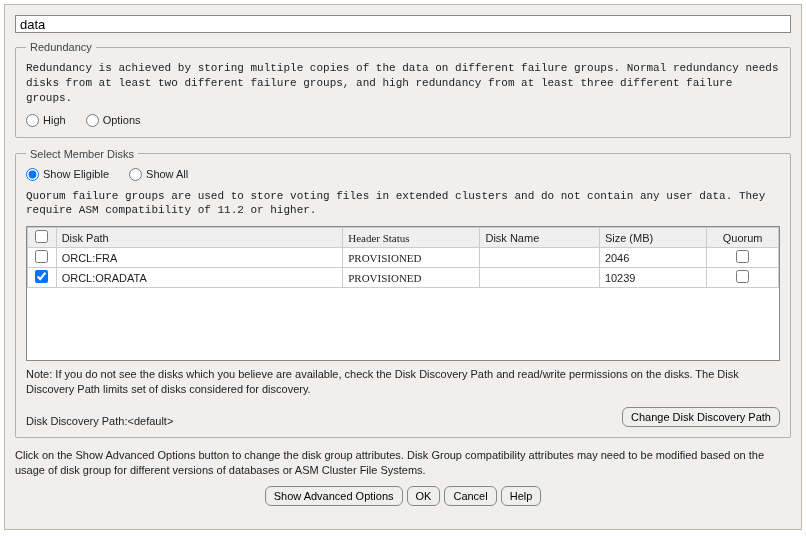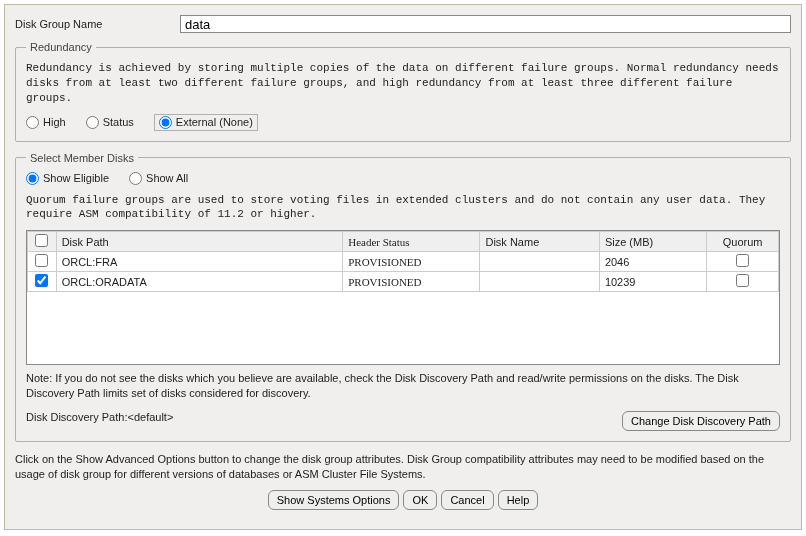--- a/index.html
+++ b/index.html
@@ -74,21 +74,21 @@
     }
     th { background: #efefef; }
     th:first-child, td:first-child { width: 22px; text-align: center; }
     .col-path { width: 240px; }
     .col-header { width: 115px; font-family: Liberation Serif, serif; }
     .col-diskname { width: 100px; }
     .col-size { width: 90px; }
     .col-quorum { width: 60px; text-align: center; }
     td.col-quorum { text-align: center; }
     .note { margin: 2px 0 10px; line-height: 1.35; }
-    .path-row { display: flex; justify-content: space-between; align-items: flex-start; }
+    .path-row { display: flex; justify-content: space-between; align-items: flex-end; }
     button {
       background: #efefee;
       border: 1px solid #888;
       border-radius: 6px;
       padding: 3px 8px;
       font-size: 11px;
       cursor: pointer;
     }
     .bottom-buttons {
       display: flex;
@@ -97,39 +97,34 @@
       margin-top: 8px;
     }
     .footer-text { margin: 2px 0 8px; line-height: 1.35; }
   </style>
 </head>
 <body>
 
 <div class="main-border">
 
   <div class="row">
-    <span class="label">Disk Group Name</span>
     <input type="text" value="data" style="">
   </div>
 
   <fieldset>
     <legend>Redundancy</legend>
     <p class="desc">Redundancy is achieved by storing multiple copies of the data on different failure groups. Normal redundancy needs disks from at least two different failure groups, and high redundancy from at least three different failure groups.</p>
     <div class="radio-row">
       <label class="radio-label">
         <input type="radio" name="redundancy" style="">
         <span>High</span>
       </label>
       <label class="radio-label">
         <input type="radio" name="redundancy" style="">
-        <span>Status</span>
-      </label>
-      <label class="radio-label selected-radio">
-        <input type="radio" name="redundancy" checked="" style="">
-        <span>External (None)</span>
+        <span>Options</span>
       </label>
     </div>
   </fieldset>
 
   <fieldset>
     <legend>Select Member Disks</legend>
     <div class="radio-row" style="margin-bottom:8px;">
       <label class="radio-label">
         <input type="radio" name="show" checked="" style="">
         <span>Show Eligible</span>
@@ -178,19 +173,19 @@
 
     <div class="path-row">
       <span>Disk Discovery Path:&lt;default&gt;</span>
       <button>Change Disk Discovery Path</button>
     </div>
   </fieldset>
 
   <p class="footer-text">Click on the Show Advanced Options button to change the disk group attributes. Disk Group compatibility attributes may need to be modified based on the usage of disk group for different versions of databases or ASM Cluster File Systems.</p>
 
   <div class="bottom-buttons">
-    <button>Show Systems Options</button>
+    <button>Show Advanced Options</button>
     <button>OK</button>
     <button>Cancel</button>
     <button>Help</button>
   </div>
 
 </div>
 
 </body></html>

